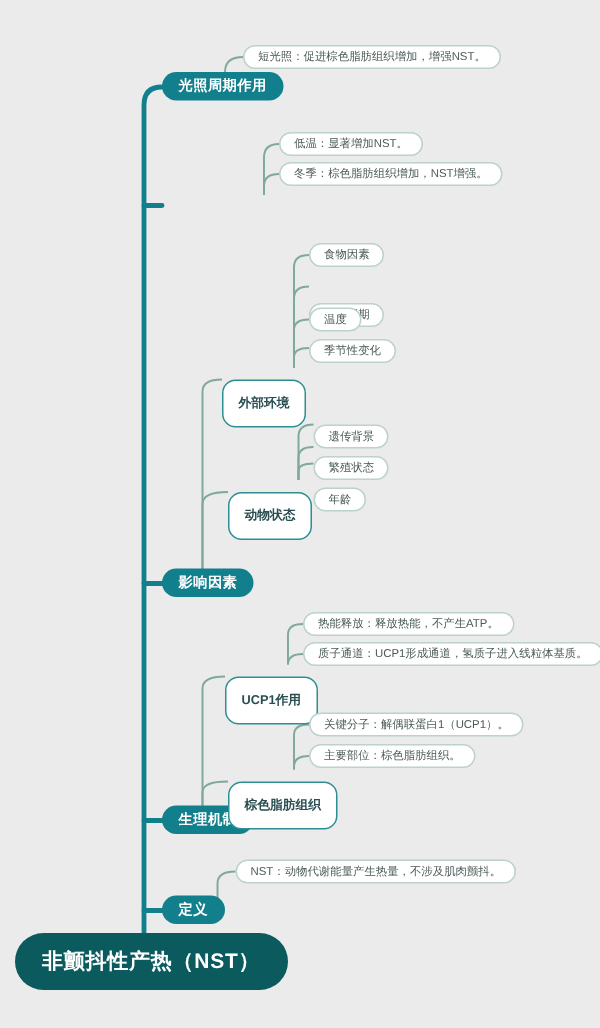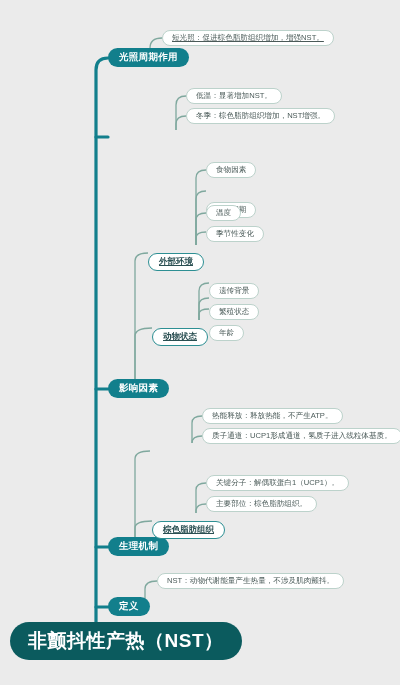--- a/index.html
+++ b/index.html
@@ -11,35 +11,35 @@
   }
   #map{position:relative;width:400px;height:685px;}
   svg.links{position:absolute;left:0;top:0;width:400px;height:685px;pointer-events:none;}
 
   .node{position:absolute;box-sizing:border-box;display:flex;align-items:center;
         justify-content:center;white-space:nowrap;border-radius:999px;}
 
   
   .n-root{
     background:#0b5b5e;color:#ffffff;
-    font-size:19px;font-weight:700;letter-spacing:.5px;
+    font-size:14px;font-weight:700;letter-spacing:.5px;
     padding:0 18px;height:38px;border-radius:19px;
   }
   
   .n-l1{
     background:#127f8c;color:#ffffff;
     font-size:9.5px;font-weight:700;letter-spacing:.3px;
     padding:0 11px;height:19px;border-radius:11px;
   }
   
   .n-l2{
     background:#ffffff;color:#2a4f52;
     border:1.1px solid #2d8f93;
     font-size:8.5px;font-weight:600;
-    padding:0 10px;height:18px;border-radius:9px;text-decoration:underline;
+    padding:0 10px;height:32px;border-radius:9px;
   }
   
   .n-leaf{
     background:#ffffff;color:#4a5a58;
     border:1px solid #bcd2cb;
     font-size:7.6px;font-weight:400;
     padding:0 9px;height:16px;border-radius:8px;
   }
 </style>
 </head>
@@ -80,40 +80,41 @@
 
     <path d="M196,513 L196,490 Q196,483 206,483" fill="none" stroke="#7fa89e" stroke-width="1.3"></path>
     <path d="M196,513 L196,511 Q196,504 206,504" fill="none" stroke="#7fa89e" stroke-width="1.3"></path>
 
     <path d="M145,599 L145,589 Q145,581 157,581" fill="none" stroke="#7fa89e" stroke-width="1.3"></path>
   </svg>
 
   <div class="node n-root" style="left:10px;top:622px;">非颤抖性产热（NST）</div>
 
   <div class="node n-l1" style="left:108px;top:48px;">光照周期作用</div>
-  <div class="node n-leaf" style="left:162px;top:30px;text-decoration:underline;">短光照：促进棕色脂肪组织增加，增强NST。</div>
+  <div class="node n-leaf" style="left:162px;top:30px;">短光照：促进棕色脂肪组织增加，增强NST。</div>
 
   <div class="node n-leaf" style="left:186px;top:88px;">低温：显著增加NST。</div>
   <div class="node n-leaf" style="left:186px;top:108px;">冬季：棕色脂肪组织增加，NST增强。</div>
 
   <div class="node n-l1" style="left:108px;top:379px;">影响因素</div>
 
   <div class="node n-l2" style="left:148px;top:253px;">外部环境</div>
   <div class="node n-leaf" style="left:206px;top:162px;">食物因素</div>
   <div class="node n-leaf" style="left:206px;top:183px;margin-top:19px;">光照周期</div>
   <div class="node n-leaf" style="left:206px;top:205px;">温度</div>
   <div class="node n-leaf" style="left:206px;top:226px;">季节性变化</div>
 
   <div class="node n-l2" style="left:152px;top:328px;">动物状态</div>
   <div class="node n-leaf" style="left:209px;top:283px;">遗传背景</div>
   <div class="node n-leaf" style="left:209px;top:304px;">繁殖状态</div>
   <div class="node n-leaf" style="left:209px;top:325px;">年龄</div>
 
   <div class="node n-l1" style="left:108px;top:537px;">生理机制</div>
 
+  <div class="node n-l2" style="left:150px;top:451px;">UCP1作用</div>
   <div class="node n-leaf" style="left:202px;top:408px;">热能释放：释放热能，不产生ATP。</div>
   <div class="node n-leaf" style="left:202px;top:428px;">质子通道：UCP1形成通道，氢质子进入线粒体基质。</div>
 
   <div class="node n-l2" style="left:152px;top:521px;">棕色脂肪组织</div>
   <div class="node n-leaf" style="left:206px;top:475px;">关键分子：解偶联蛋白1（UCP1）。</div>
   <div class="node n-leaf" style="left:206px;top:496px;">主要部位：棕色脂肪组织。</div>
 
   <div class="node n-l1" style="left:108px;top:597px;">定义</div>
   <div class="node n-leaf" style="left:157px;top:573px;">NST：动物代谢能量产生热量，不涉及肌肉颤抖。</div>
 

